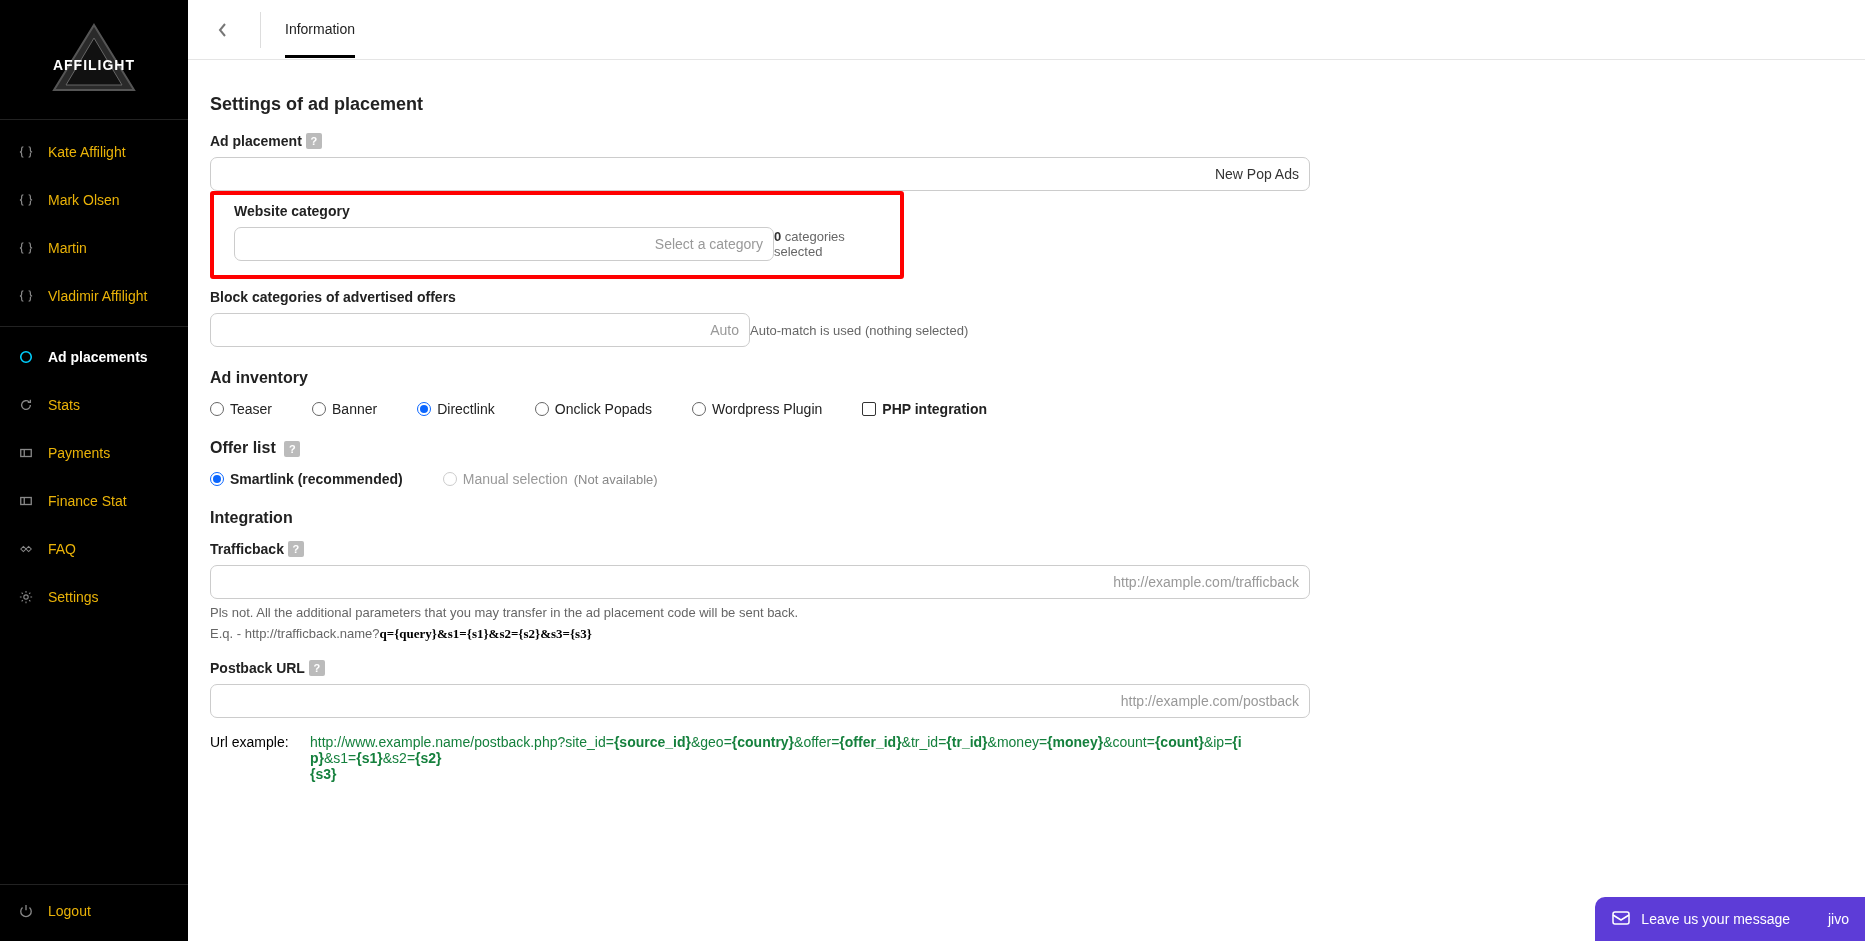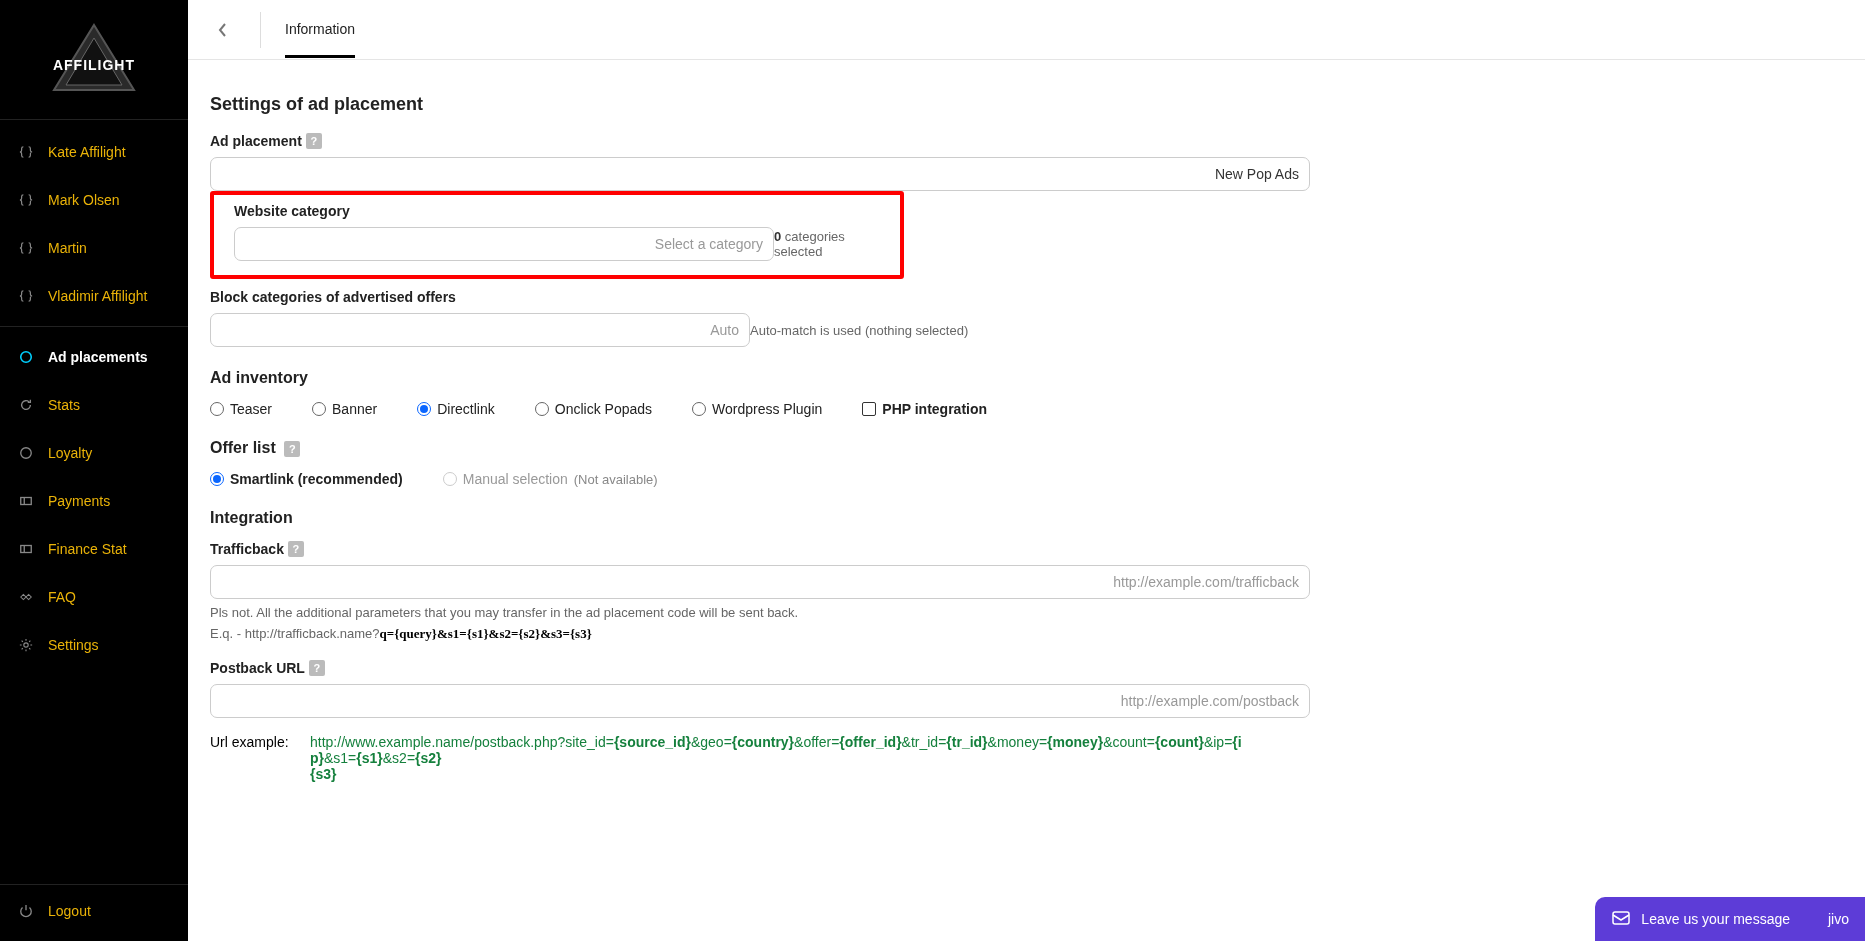--- a/index.html
+++ b/index.html
@@ -223,28 +223,20 @@
     <span class="nav-icon">
         <svg viewBox="0 0 16 16">
           <path d="M13 8a5 5 0 1 1-1.5-3.5M13 2v3h-3" stroke="#888" stroke-width="1.5" fill="none"></path>
         </svg>
       </span>
     <span>Stats</span>
   </div>
   <div class="nav-item">
     <span class="nav-icon">
         <svg viewBox="0 0 16 16">
-          <circle cx="8" cy="8" r="6" stroke="#888" stroke-width="1.5" fill="none"></circle>
-        </svg>
-      </span>
-    <span>Loyalty</span>
-  </div>
-  <div class="nav-item">
-    <span class="nav-icon">
-        <svg viewBox="0 0 16 16">
           <rect x="2" y="4" width="12" height="8" stroke="#888" stroke-width="1.5" fill="none"></rect>
           <path d="M6 4v8" stroke="#888" stroke-width="1.5"></path>
         </svg>
       </span>
     <span>Payments</span>
   </div>
   <div class="nav-item">
     <span class="nav-icon">
         <svg viewBox="0 0 16 16">
           <rect x="2" y="4" width="12" height="8" stroke="#888" stroke-width="1.5" fill="none"></rect>

